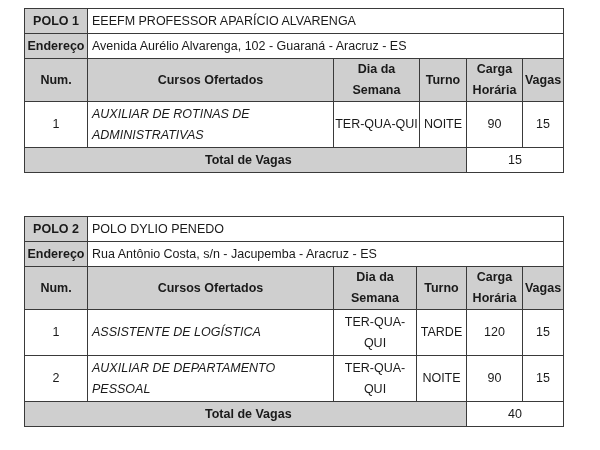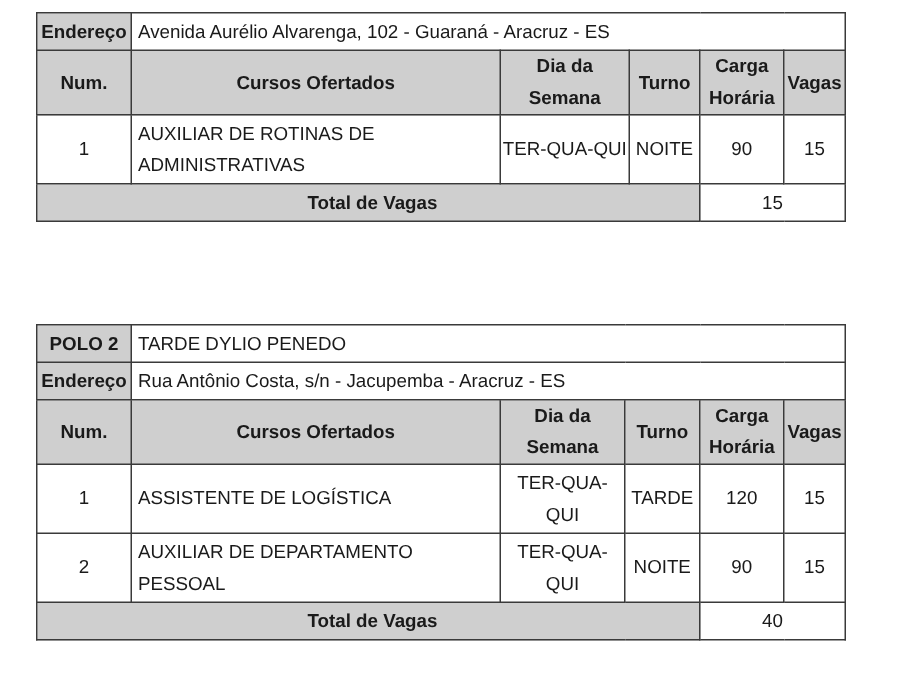--- a/index.html
+++ b/index.html
@@ -3,41 +3,45 @@
 <meta charset="utf-8">
 <style>
   html, body { margin:0; padding:0; background:#ffffff; }
   body { width:600px; height:450px; position:relative; overflow:hidden;
          font-family:"Liberation Sans", "DejaVu Sans", sans-serif; font-size:12.5px; color:#1a1a1a; }
   table.polo { position:absolute; left:24px; border-collapse:collapse; table-layout:fixed; width:539px; }
   table.polo td { border:1px solid #3a3a3a; padding:0 4px; vertical-align:middle; line-height:21px; }
   .gray { background:#cfcfcf; }
   .b { font-weight:bold; }
   .c { text-align:center; }
-  .l { text-align:left; }
+  .l { text-align:left;font-style:italic; }
   #t1 { top:8px; }
   #t2 { top:216px; }
   .h26 { height:25px; }
   .hh { height:36px; }
   .hd { height:46px; }
   .ht { height:25px;margin-top:23px; }
 </style>
 </head>
 <body>
 
 <table class="polo" id="t1">
   <colgroup>
       <col style="width:63px">
       <col style="width:246px">
       <col style="width:86px">
       <col style="width:47px">
       <col style="width:56px">
       <col style="width:41px">
     </colgroup>
   <tbody>
+      <tr class="h26">
+    <td class="gray b c">POLO 1</td>
+    <td colspan="5">EEEFM PROFESSOR APARÍCIO ALVARENGA</td>
+  </tr>
   <tr class="h26">
     <td class="gray b c" style="padding:0 1px">Endereço</td>
     <td colspan="5">Avenida Aurélio Alvarenga, 102 - Guaraná - Aracruz - ES</td>
   </tr>
   <tr class="hh gray b c">
     <td>Num.</td>
     <td>Cursos Ofertados</td>
     <td>Dia da Semana</td>
     <td>Turno</td>
     <td>Carga Horária</td>
@@ -63,21 +67,21 @@
       <col style="width:63px">
       <col style="width:246px">
       <col style="width:83px">
       <col style="width:50px">
       <col style="width:56px">
       <col style="width:41px">
     </colgroup>
   <tbody>
       <tr class="h26">
     <td class="gray b c">POLO 2</td>
-    <td colspan="5">TARDE DYLIO PENEDO</td>
+    <td colspan="5">POLO DYLIO PENEDO</td>
   </tr>
   <tr class="h26">
     <td class="gray b c" style="padding:0 1px">Endereço</td>
     <td colspan="5">Rua Antônio Costa, s/n - Jacupemba - Aracruz - ES</td>
   </tr>
   <tr class="hh gray b c">
     <td>Num.</td>
     <td>Cursos Ofertados</td>
     <td style="padding:0 12px">Dia da Semana</td>
     <td>Turno</td>

